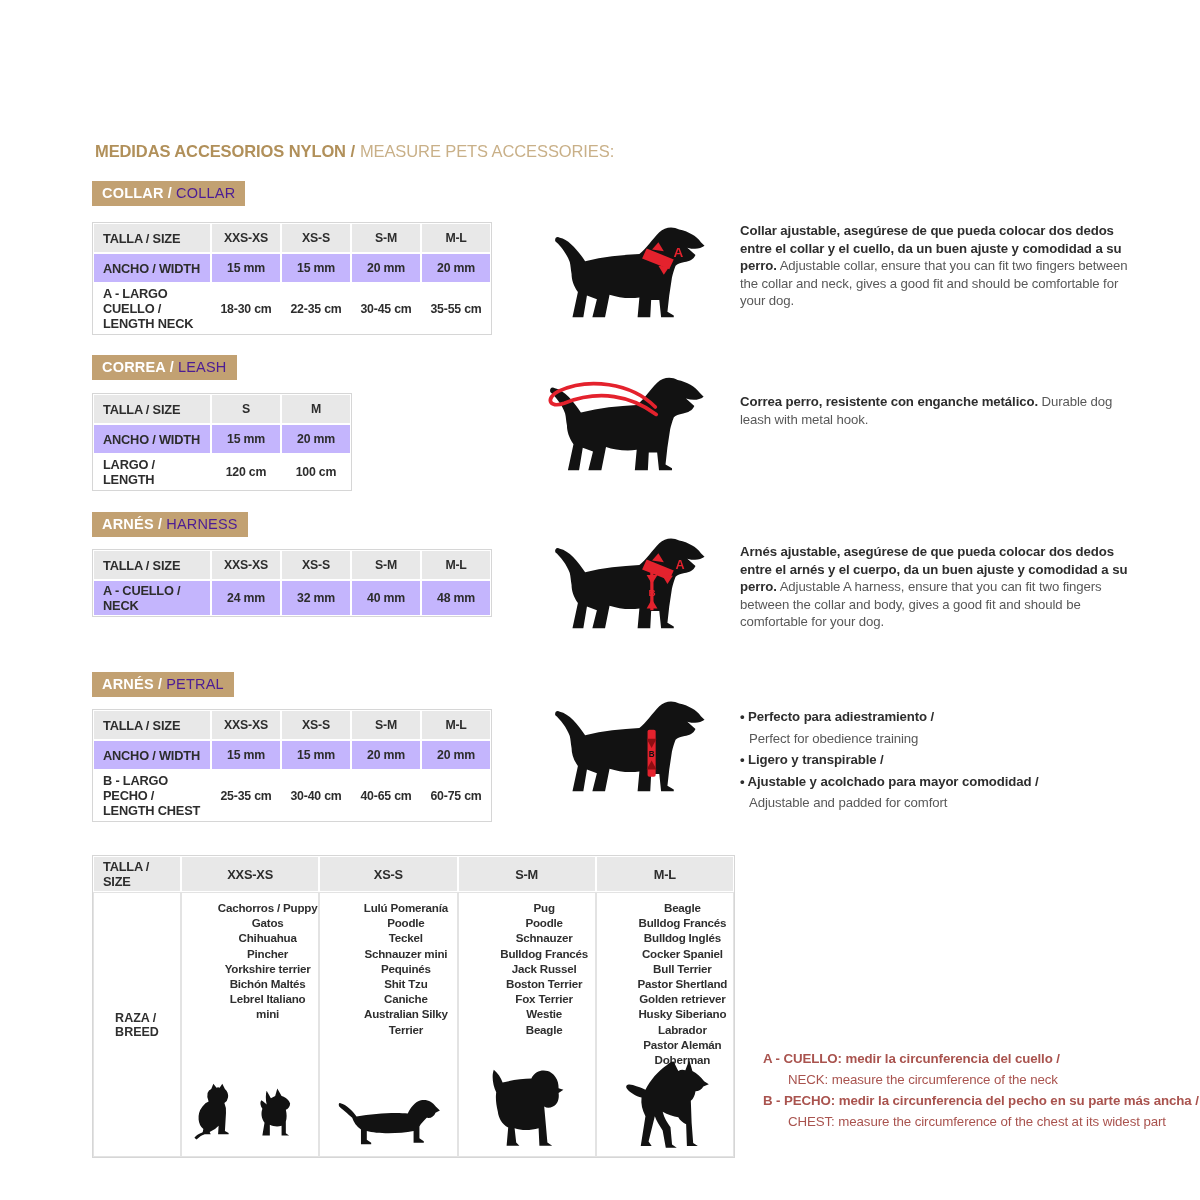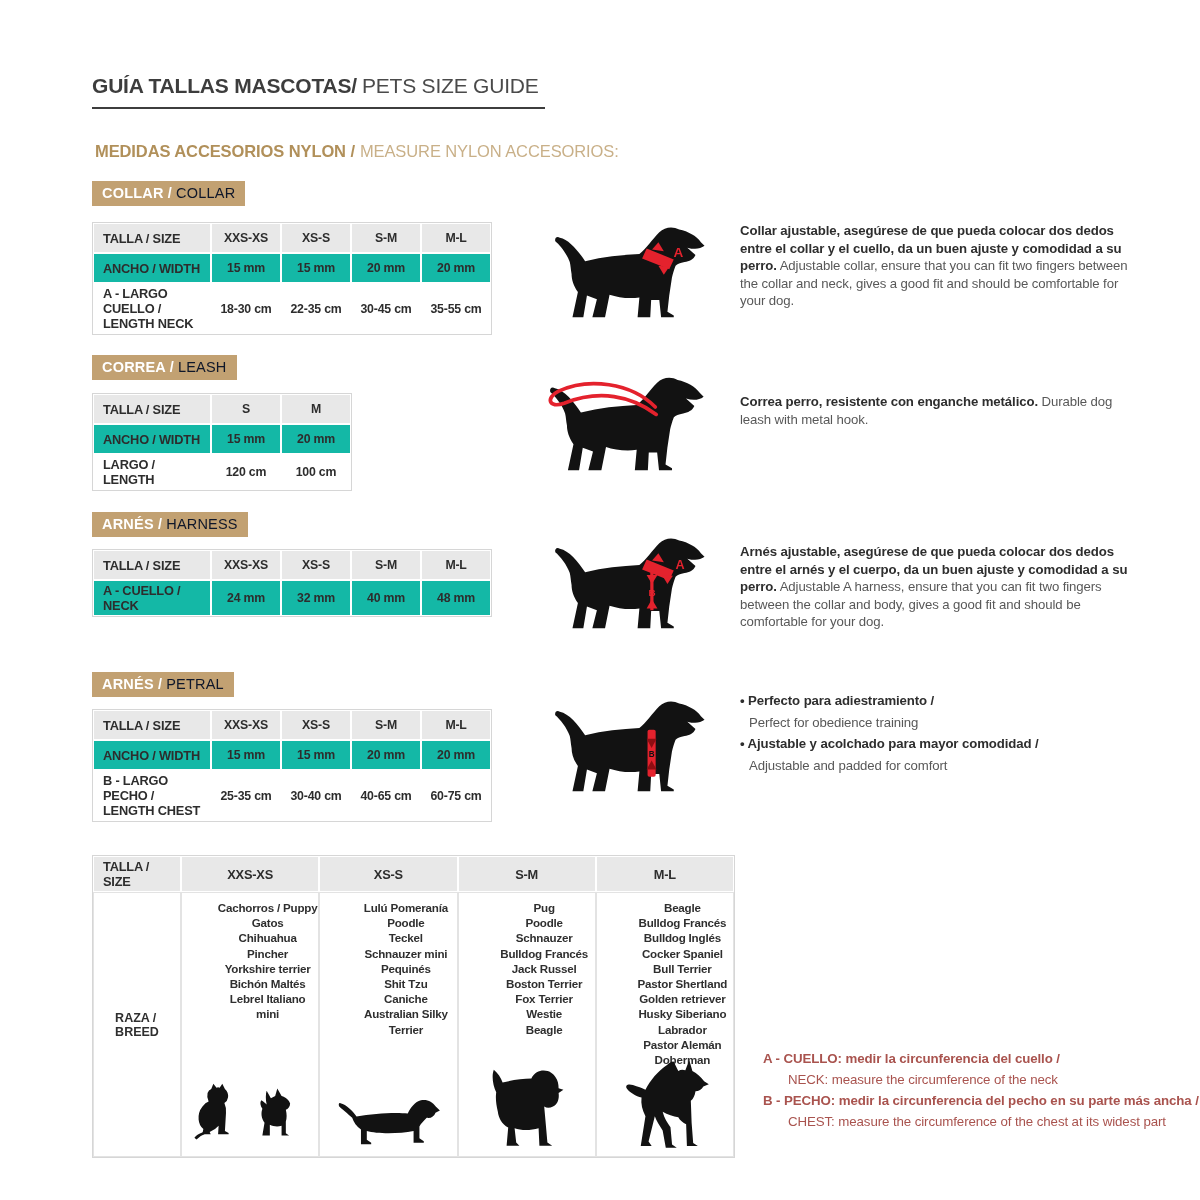--- a/index.html
+++ b/index.html
@@ -17,33 +17,33 @@
   .title .en { font-weight:normal; color:#4a4a4a; margin-left:5px; }
 
   .subtitle { font-size:16.5px; letter-spacing:-0.1px; }
   .subtitle .es { font-weight:bold; color:#b1905a; }
   .subtitle .en { color:#c9b088; margin-left:5px; }
 
   
   .badge { background:#c2a172; color:#fff; font-size:14.5px; line-height:25px;
            padding:0 10px; display:inline-block; letter-spacing:0.2px; }
   .badge .es { font-weight:bold;margin-top:29px; }
-  .badge .en { color:#0f172a; margin-left:4px; }
+  .badge .en { color:#4c1d95; margin-left:4px; }
 
   
   .size-table { border:1px solid #d6d6d6; background:#fff; }
   .tr { display:grid; }
   .cols4 .tr { grid-template-columns:118px repeat(4,70px); }
   .cols2 .tr { grid-template-columns:118px repeat(2,70px); }
   .td { border:1px solid #ffffff; display:flex; align-items:center; justify-content:center;
         font-size:12.3px; font-weight:bold; text-align:center; min-height:30px;
         padding:2px 3px; color:#2d2d2d; letter-spacing:-0.2px; }
   .td.label { justify-content:flex-start; text-align:left; padding-left:9px; font-size:12.8px; }
   .tr.head .td { background:#e8e8e8; }
-  .tr.mid  .td { background:#14b8a6; }
+  .tr.mid  .td { background:#c4b5fd; }
   .tr.lastrow .td { background:#ffffff; }
   .tr.tall .td { min-height:44px; }
   .multiline { white-space:pre-line; }
 
   
   .desc { width:396px; font-size:13.2px; line-height:17.5px; letter-spacing:-0.1px; }
   .desc .es { font-weight:bold; color:#2e2e2e; }
   .desc .en { color:#585858; }
 
   .bullets { width:380px; font-size:13.2px; line-height:21.5px; letter-spacing:-0.1px; }
@@ -73,26 +73,23 @@
   .fig svg { display:block; }
   .sil { fill:#121212; }
   .red { fill:#e4222d; }
   .marker-letter { font-family:"Liberation Sans",sans-serif; font-weight:bold; fill:#e4222d; }
 </style>
 </head>
 <body>
 
 <div class="page">
 
-  <div class="abs title" style="left:92px; top:74px;">
-    <span class="es">GUÍA TALLAS MASCOTAS/</span><span class="en">PETS SIZE GUIDE</span>
-  </div>
 
   <div class="abs subtitle" style="left:95px; top:142px;">
-    <span class="es">MEDIDAS ACCESORIOS NYLON /</span><span class="en">MEASURE NYLON ACCESORIOS:</span>
+    <span class="es">MEDIDAS ACCESORIOS NYLON /</span><span class="en">MEASURE PETS ACCESSORIES:</span>
   </div>
 
   <div class="abs badge" style="left:92px; top:181px;">
     <span class="es">COLLAR /</span><span class="en">COLLAR</span>
   </div>
 
   <div class="abs size-table cols4" style="left:92px; top:222px;">
     <div class="tr head">
       <div class="td label">TALLA / SIZE</div>
       <div class="td">XXS-XS</div>
@@ -238,26 +235,27 @@
   <div class="abs fig" style="left:545px; top:690px;">
     <svg width="168" height="104" viewBox="0 0 185 115">
       <path class="sil" d="M16,24 C26,26 36,38 44,50 C64,45 84,43 104,42 C112,36 118,26 126,18 C132,12 141,11 148,15 C158,17 167,22 172,29 L176,33 C171,37 164,37 157,35 L166,43 C164,48 159,50 154,51 C149,52 146,53 144,55 C142,60 141,64 140,68 L137,88 L135,106 L142,110 L142,112 L128,112 L126,93 L117,93 L116,112 L102,112 L104,90 C93,92 80,90 71,87 L66,112 L52,112 L57,92 L46,88 L42,112 L30,112 L36,84 C31,77 29,70 29,64 C28,59 28,55 27,51 C24,42 16,32 11,28 C10,24 13,22 16,24 Z"></path>
       <rect class="red" x="113" y="44" width="9" height="52" rx="2"></rect>
       <path d="M117.5,64 L112,54 L123,54 Z" fill="#8f0d12"></path>
       <path d="M117.5,78 L112,88 L123,88 Z" fill="#8f0d12"></path>
       <text x="117.5" y="74.5" font-size="9" text-anchor="middle" font-weight="bold" fill="#111111" font-family="Liberation Sans, sans-serif">B</text>
     </svg>
   </div>
 
-  <div class="abs bullets" style="left:740px; top:690px;">
+  <div class="abs bullets" style="left:740px; top:706px;">
     <div class="bullet">
       <span class="es">Perfecto para adiestramiento /</span>
       <span class="en">Perfect for obedience training</span>
     </div>
     <div class="bullet">
+      <span class="es">Ligero y transpirable /</span>
     </div>
     <div class="bullet">
       <span class="es">Ajustable y acolchado para mayor comodidad /</span>
       <span class="en">Adjustable and padded for comfort</span>
     </div>
   </div>
 
   <div class="abs breed-table" style="left:92px; top:855px;">
     <div class="breed-head">
       <div class="td label">TALLA /  SIZE</div>

